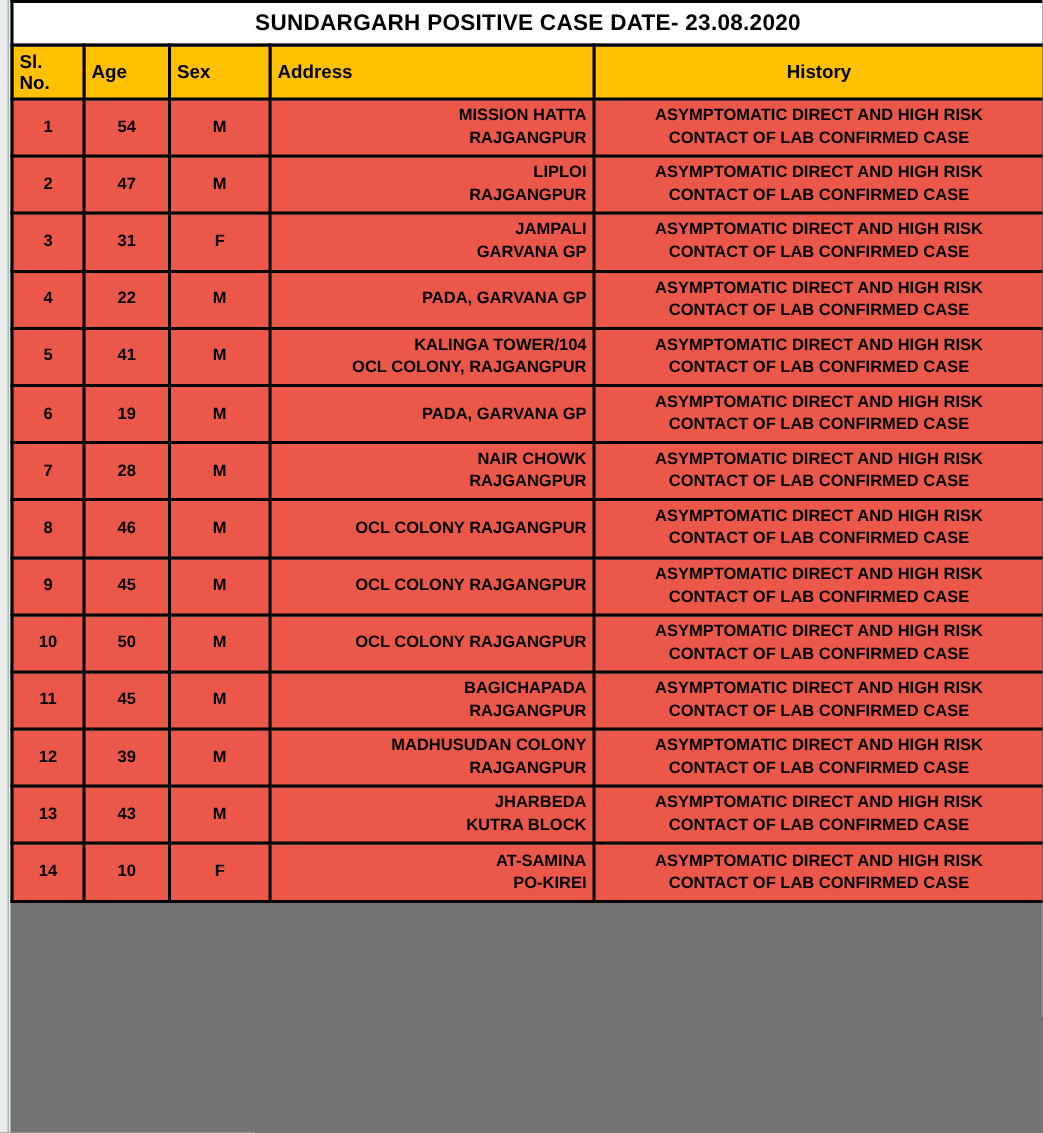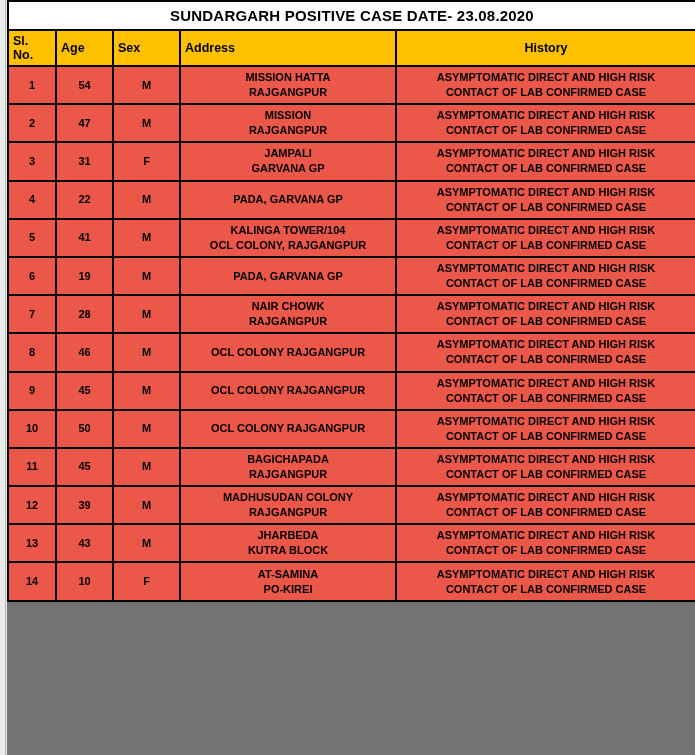--- a/index.html
+++ b/index.html
@@ -71,21 +71,21 @@
   table.cases td {
     background: var(--row-bg, #EB584A);
     height: 38.2px;
     font-size: 11px;
     line-height: 15px;
     vertical-align: middle;
     white-space: pre-line;
     padding: 1px 4px;
   }
   td.num  { text-align: center; padding: 1px 2px; }
-  td.addr { text-align: center;  padding-left: 5px; }
+  td.addr { text-align: right;  padding-left: 5px; }
   td.hist { text-align: center; font-size: 11px; line-height: 15.5px; }
   col.c-sl   { width: 48px;  }
   col.c-age  { width: 57px;  }
   col.c-sex  { width: 67px;  }
   col.c-addr { width: 216px; }
   col.c-hist { width: 300px; }
 </style>
 </head>
 <body>
 
@@ -117,21 +117,21 @@
             <td class="num">M</td>
             <td class="addr">MISSION HATTA
 RAJGANGPUR</td>
             <td class="hist">ASYMPTOMATIC DIRECT AND HIGH RISK
 CONTACT OF LAB CONFIRMED CASE</td>
           </tr>
           <tr>
             <td class="num">2</td>
             <td class="num">47</td>
             <td class="num">M</td>
-            <td class="addr">MISSION
+            <td class="addr">LIPLOI
 RAJGANGPUR</td>
             <td class="hist">ASYMPTOMATIC DIRECT AND HIGH RISK
 CONTACT OF LAB CONFIRMED CASE</td>
           </tr>
           <tr>
             <td class="num">3</td>
             <td class="num">31</td>
             <td class="num">F</td>
             <td class="addr">JAMPALI
 GARVANA GP</td>

